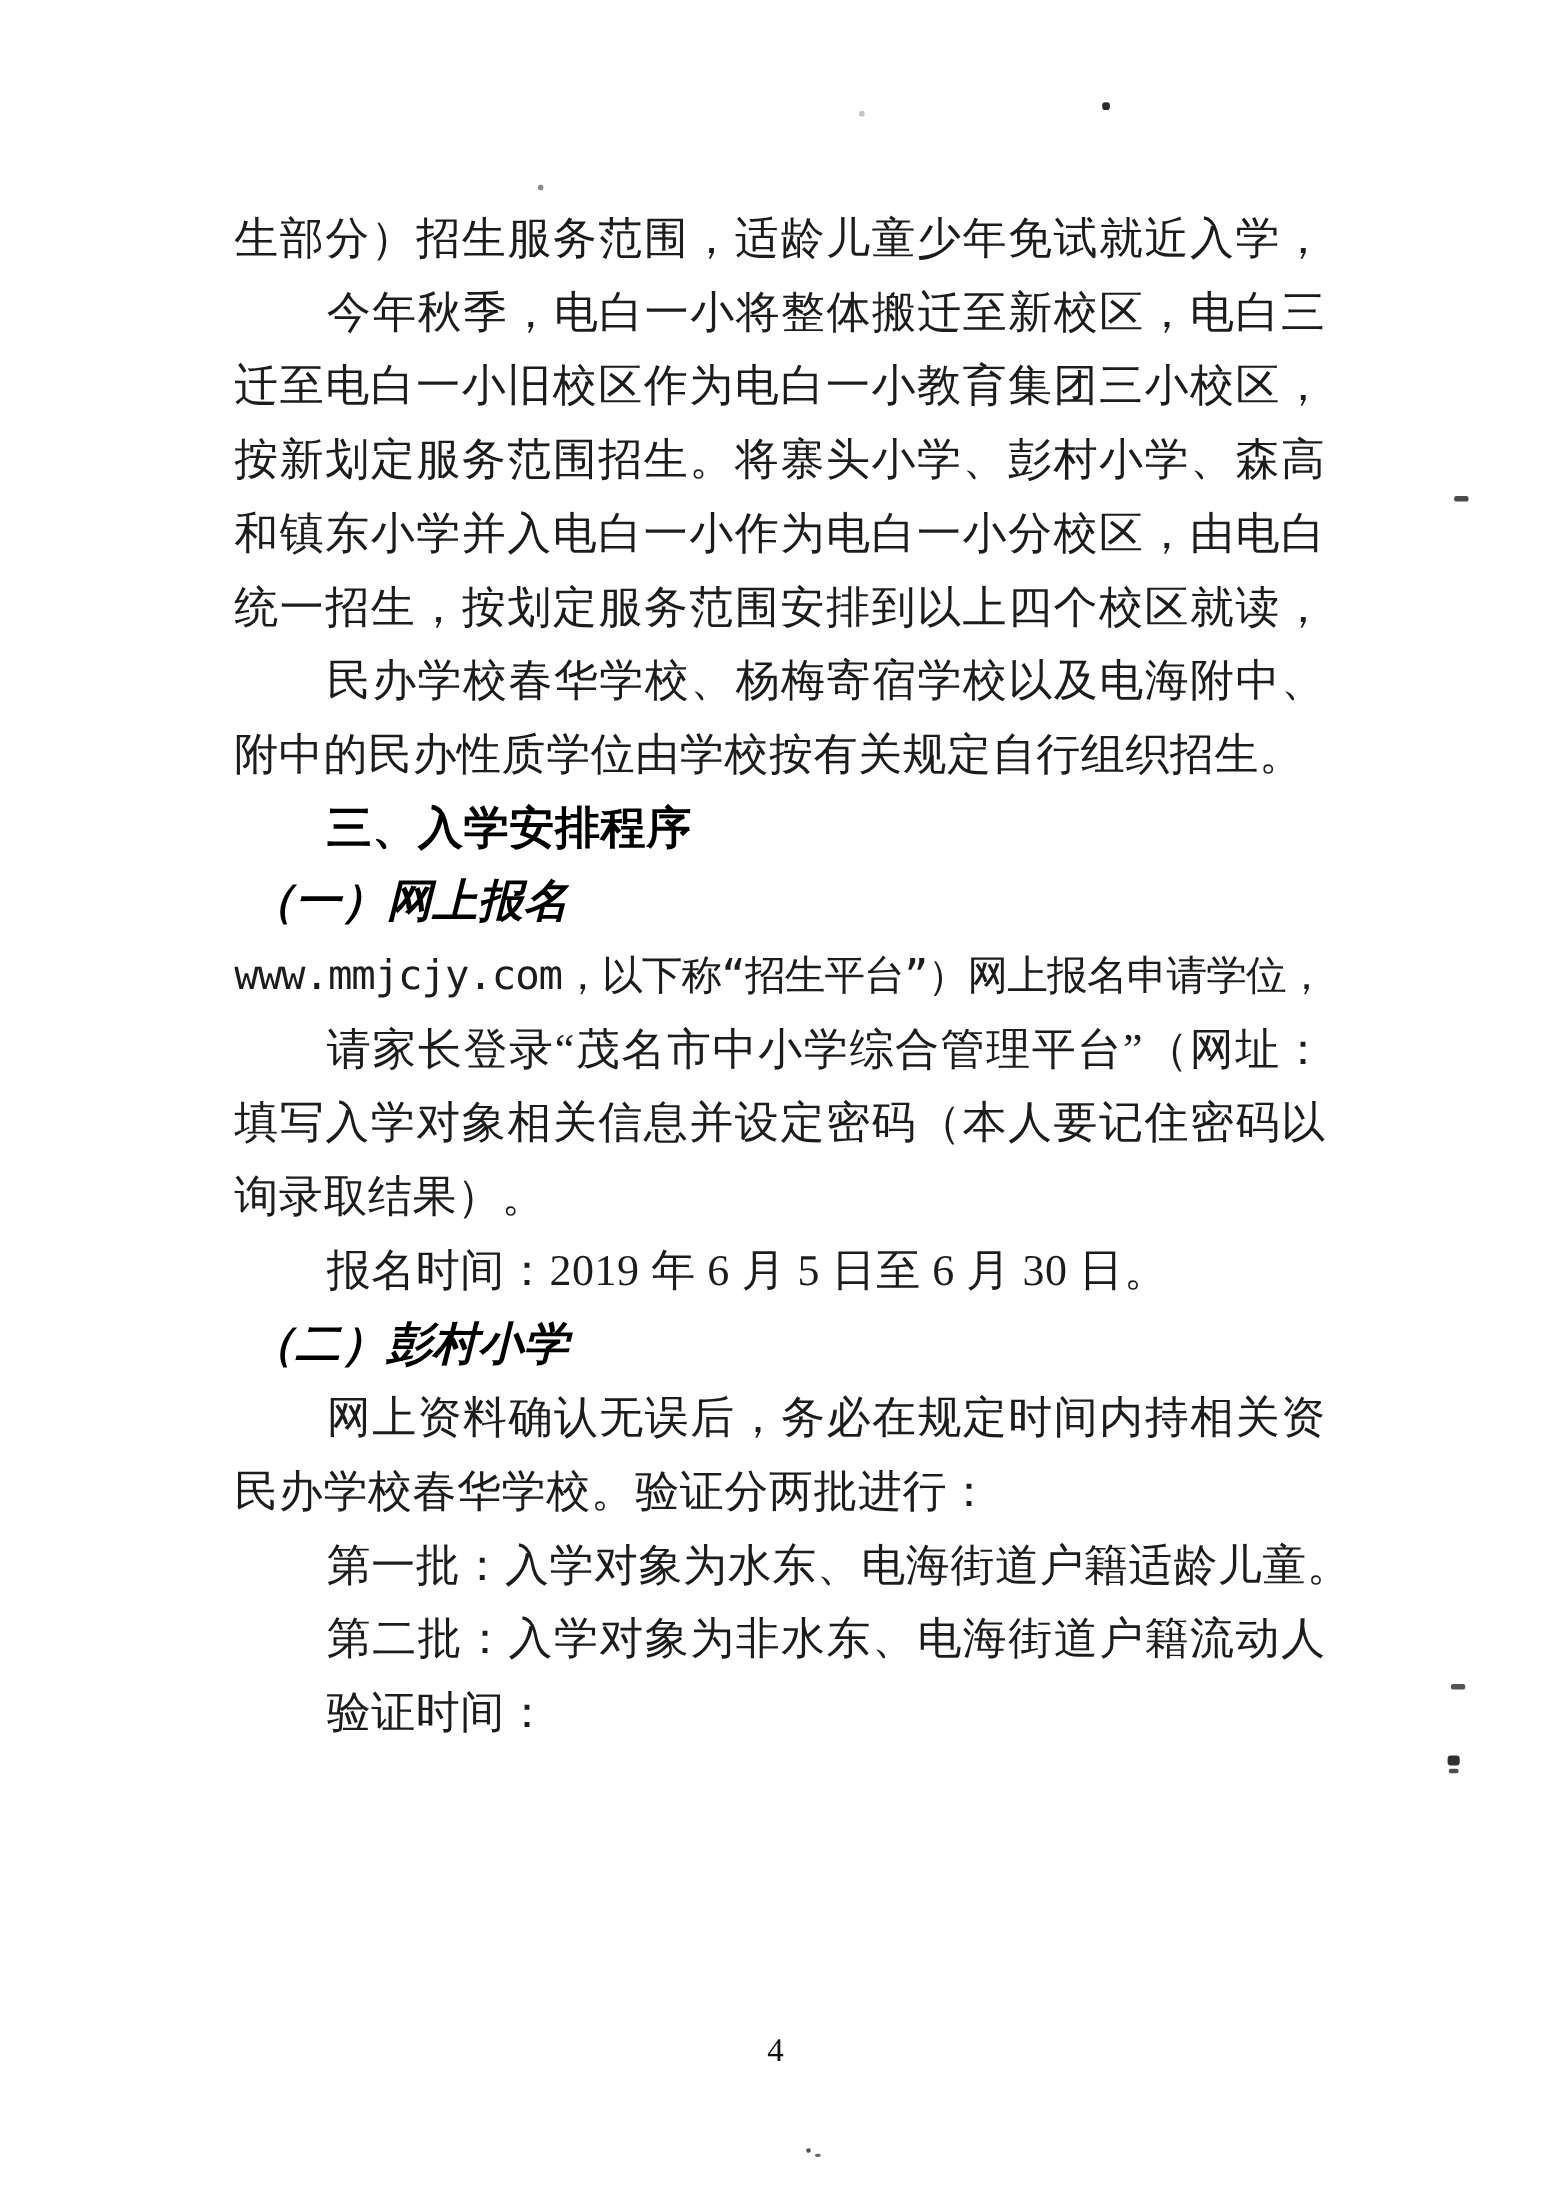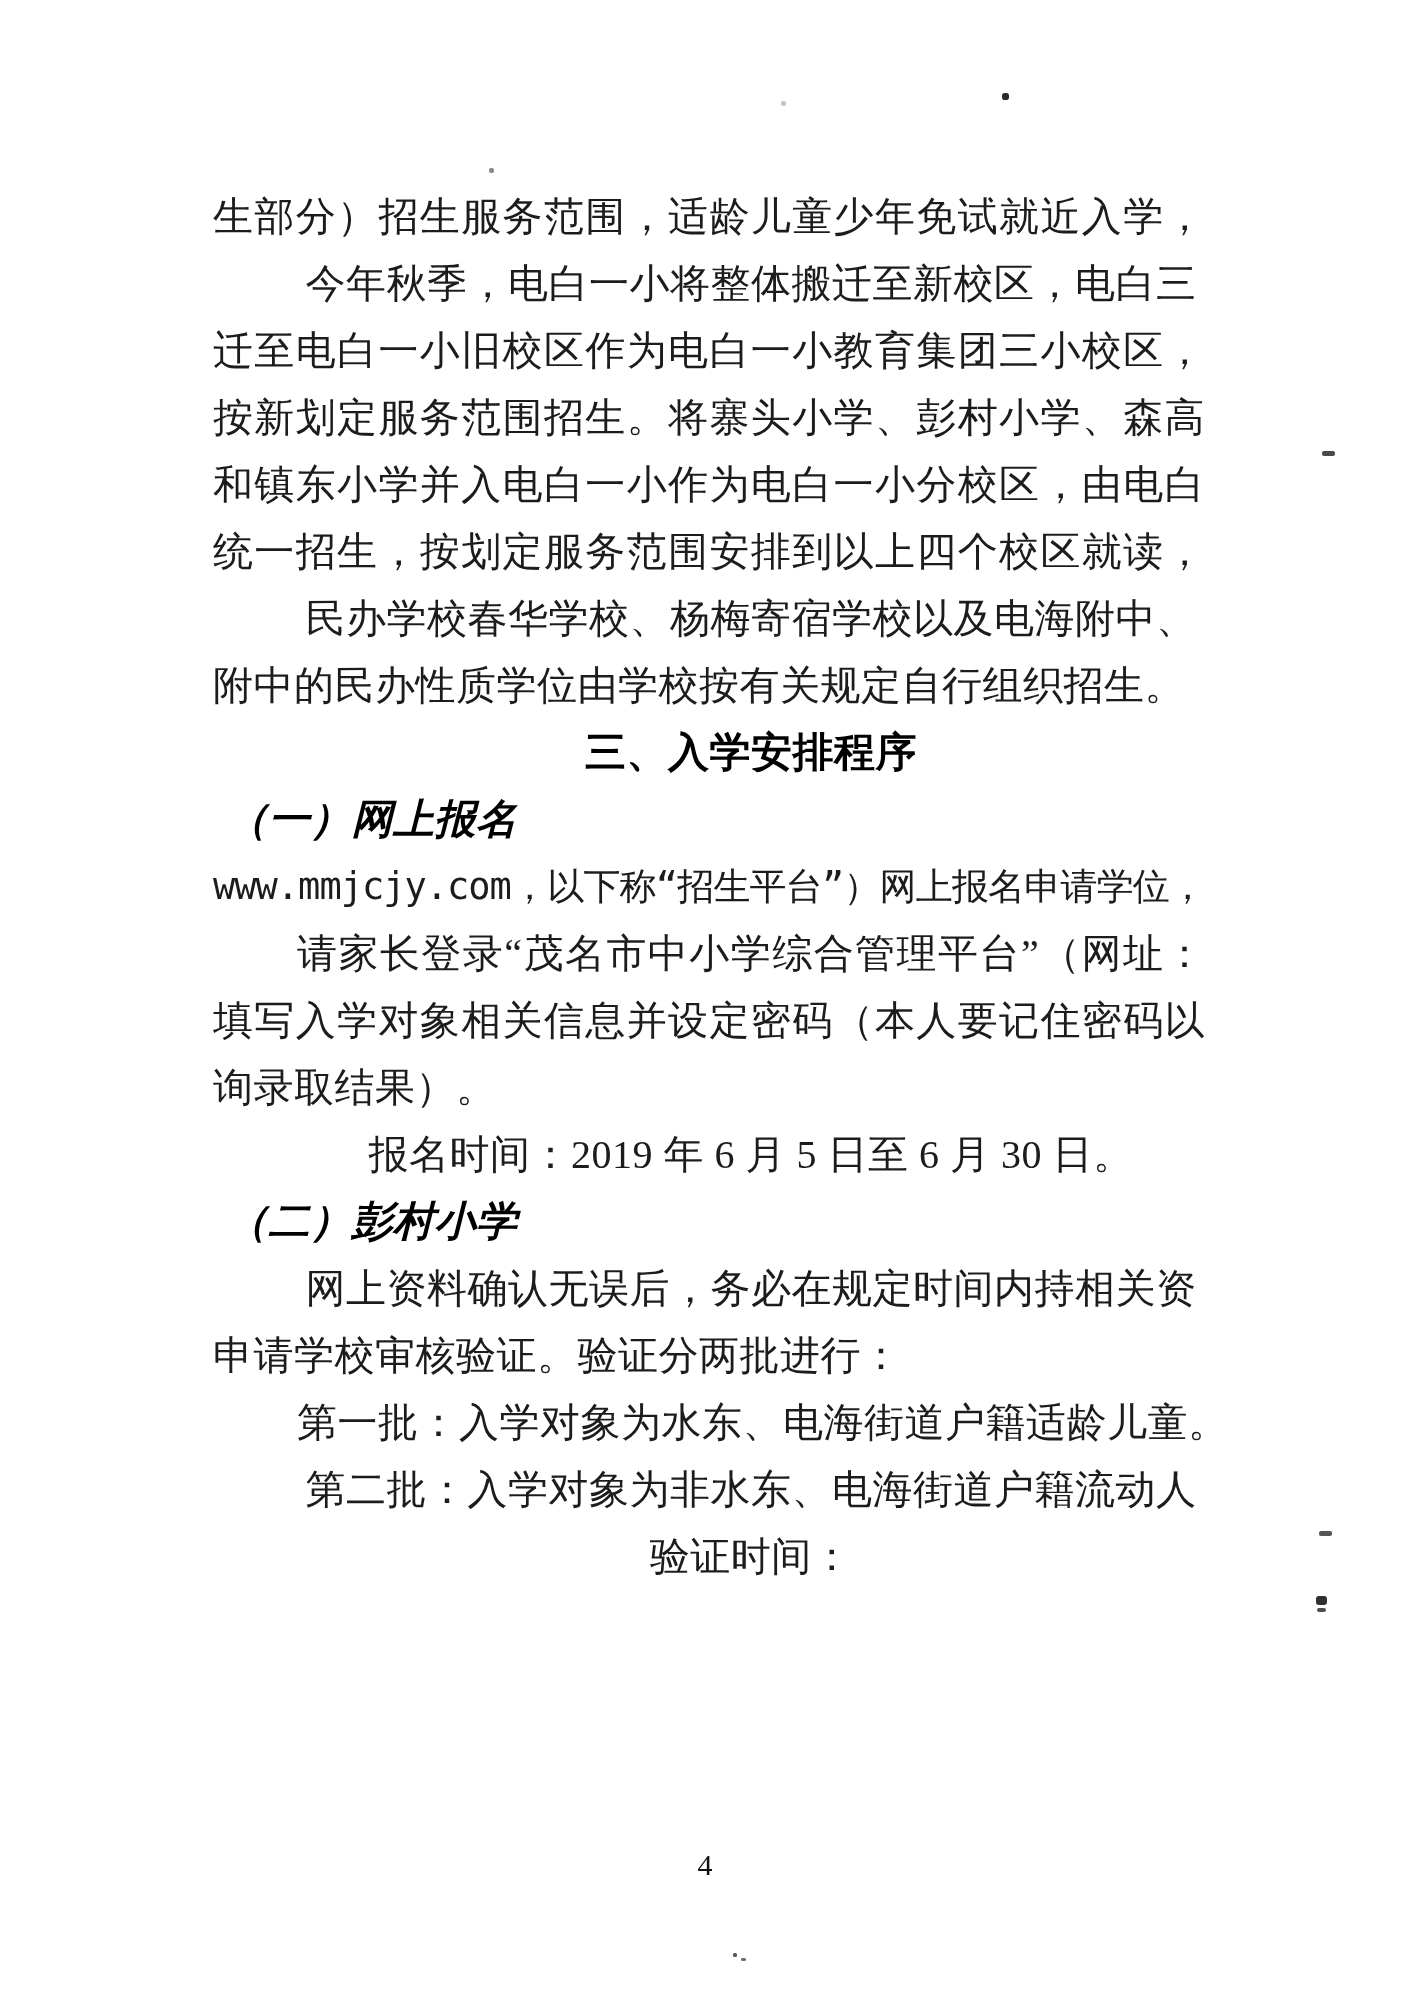--- a/index.html
+++ b/index.html
@@ -30,21 +30,21 @@
     overflow: hidden;
     letter-spacing: 0.5px;
     white-space: nowrap;
   }
   .line.full {
     white-space: normal;
     text-align: justify;
     text-align-last: justify;
     text-justify: inter-character;
   }
-  .line.ind-body { padding-left: 84px; text-align: center; }
+  .line.ind-body { padding-left: 84px; }
   .line.ind-paren { padding-left: 14px; font-style: italic; }
   .line.heading {
     font-family: "Liberation Sans", "DejaVu Sans", sans-serif;
     font-weight: bold;
     color: #000000;
     font-size: 41px;
   }
   .line.mono {
     font-family: "DejaVu Sans Mono", "Liberation Mono", monospace;
     font-size: 37px;
@@ -88,21 +88,21 @@
       <div class="line left">附中的民办性质学位由学校按有关规定自行组织招生。</div>
       <div class="line left ind-body heading">三、入学安排程序</div>
       <div class="line left ind-paren heading">（一）网上报名</div>
       <div class="line full mono">www.mmjcjy.com，以下称“招生平台”）网上报名申请学位，</div>
       <div class="line full ind-body">请家长登录“茂名市中小学综合管理平台”（网址：</div>
       <div class="line full">填写入学对象相关信息并设定密码（本人要记住密码以便查</div>
       <div class="line left">询录取结果）。</div>
       <div class="line left ind-body">报名时间：2019 年 6 月 5 日至 6 月 30 日。</div>
       <div class="line left ind-paren heading">（二）彭村小学</div>
       <div class="line full ind-body">网上资料确认无误后，务必在规定时间内持相关资料到</div>
-      <div class="line left">申请学校审核验证。验证分两批进行：</div>
+      <div class="line left">民办学校春华学校。验证分两批进行：</div>
       <div class="line left ind-body">第一批：入学对象为水东、电海街道户籍适龄儿童。</div>
       <div class="line full ind-body">第二批：入学对象为非水东、电海街道户籍流动人口随</div>
       <div class="line left ind-body">验证时间：</div>
     </div>
 
   <div class="page-number">4</div>
 
   <span class="speck speck-1"></span>
   <span class="speck speck-2"></span>
   <span class="speck speck-3"></span>

